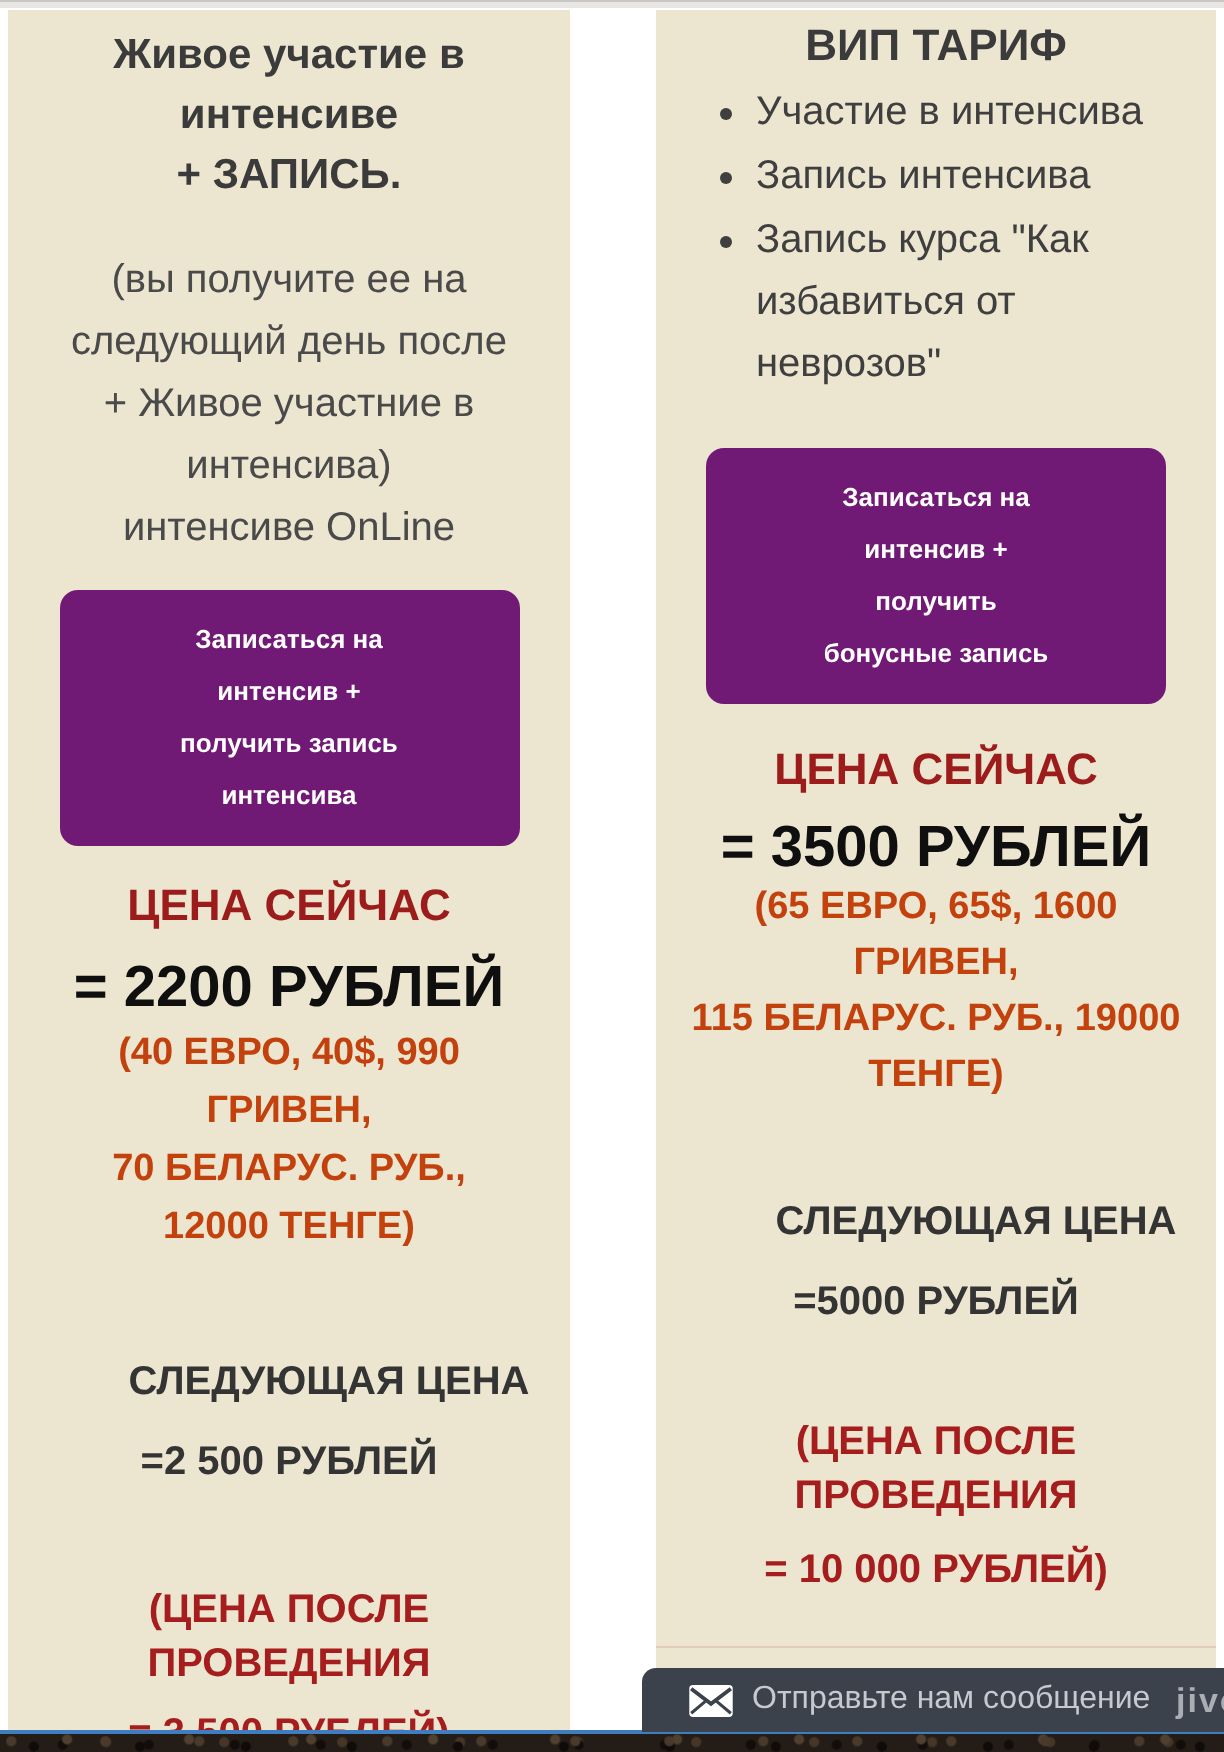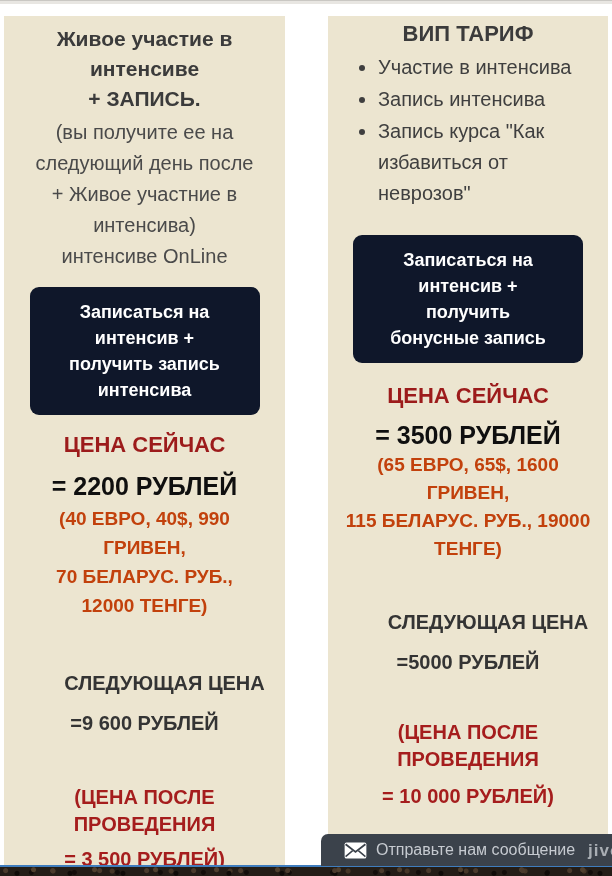--- a/index.html
+++ b/index.html
@@ -6,50 +6,50 @@
   body{
     width:612px;height:876px;position:relative;overflow:hidden;
     background:#ffffff;
     font-family:"Liberation Sans","DejaVu Sans",sans-serif;
   }
   .top-strip{
     position:absolute;top:0;left:0;width:612px;height:4px;
     background:#e8e6e2;border-top:1px solid #c9c7c3;box-sizing:border-box;
   }
   .card{
-    position:absolute;top:16px;height:860px;
+    position:absolute;top:5px;height:860px;
     background:#ece5d0;text-align:center;box-sizing:border-box;
   }
   .card-left{left:4px;width:281px;}
   .card-right{left:328px;width:280px;}
   .card-title{
     padding-top:8px;font-size:21px;font-weight:bold;color:#3b3b3b;line-height:30px;
   }
   .card-title-single{padding-top:6px;font-size:22px;font-weight:bold;color:#3b3b3b;line-height:24px;}
   .note{
-    margin-top:3px;font-size:20px;color:#4a4a4a;line-height:31px;
+    margin-top:22px;font-size:20px;color:#4a4a4a;line-height:31px;
   }
   .features{
     margin:6px 0 0 0;padding:0 24px 0 50px;text-align:left;
     font-size:20px;color:#3f3f3f;line-height:31px;
   }
   .features li{margin-bottom:1px;}
   .buy-button{
     display:block;width:230px;margin:15px auto 16px auto;
-    background:#0f172a;border:none;border-radius:9px;
-    color:#ffffff;font-family:inherit;font-weight:bold;font-size:18px;line-height:26px;
+    background:#701a75;border:none;border-radius:9px;
+    color:#ffffff;font-family:inherit;font-weight:bold;font-size:13px;line-height:26px;
     padding:12px 8px;cursor:pointer;
   }
   .card-right .buy-button{margin-top:26px;}
   .price-now-label{
     margin-top:17px;font-size:22px;font-weight:bold;color:#9c1b1b;line-height:26px;
   }
   .card-right .price-now-label{margin-top:20px;}
   .price-now-value{
-    margin-top:14px;font-size:25px;font-weight:bold;color:#0f0f0f;line-height:28px;
+    margin-top:14px;font-size:29px;font-weight:bold;color:#0f0f0f;line-height:28px;
   }
   .card-right .price-now-value{margin-top:12px;}
   .price-alt{
     margin-top:4px;font-size:19px;font-weight:bold;color:#c2410c;line-height:29px;
   }
   .card-right .price-alt{margin-top:2px;line-height:28px;}
   .next-price-label{
     margin-top:50px;font-size:20px;font-weight:bold;color:#343434;line-height:26px;padding-left:40px;
   }
   .card-right .next-price-label{margin-top:46px;}
@@ -118,21 +118,21 @@
     </button>
   <div class="price-now-label">ЦЕНА СЕЙЧАС</div>
   <div class="price-now-value">= 2200 РУБЛЕЙ</div>
   <div class="price-alt">
       <div>(40 ЕВРО, 40$, 990</div>
       <div>ГРИВЕН,</div>
       <div>70 БЕЛАРУС. РУБ.,</div>
       <div>12000 ТЕНГЕ)</div>
     </div>
   <div class="next-price-label">СЛЕДУЮЩАЯ ЦЕНА</div>
-  <div class="next-price-value">=9 600 РУБЛЕЙ</div>
+  <div class="next-price-value">=2 500 РУБЛЕЙ</div>
   <div class="after-price-label">
       <div>(ЦЕНА ПОСЛЕ</div>
       <div>ПРОВЕДЕНИЯ</div>
     </div>
   <div class="after-price-value">= 3 500 РУБЛЕЙ)</div>
 </div>
 
 <div class="card card-right">
   <div class="card-title-single">ВИП ТАРИФ</div>
   <ul class="features">

